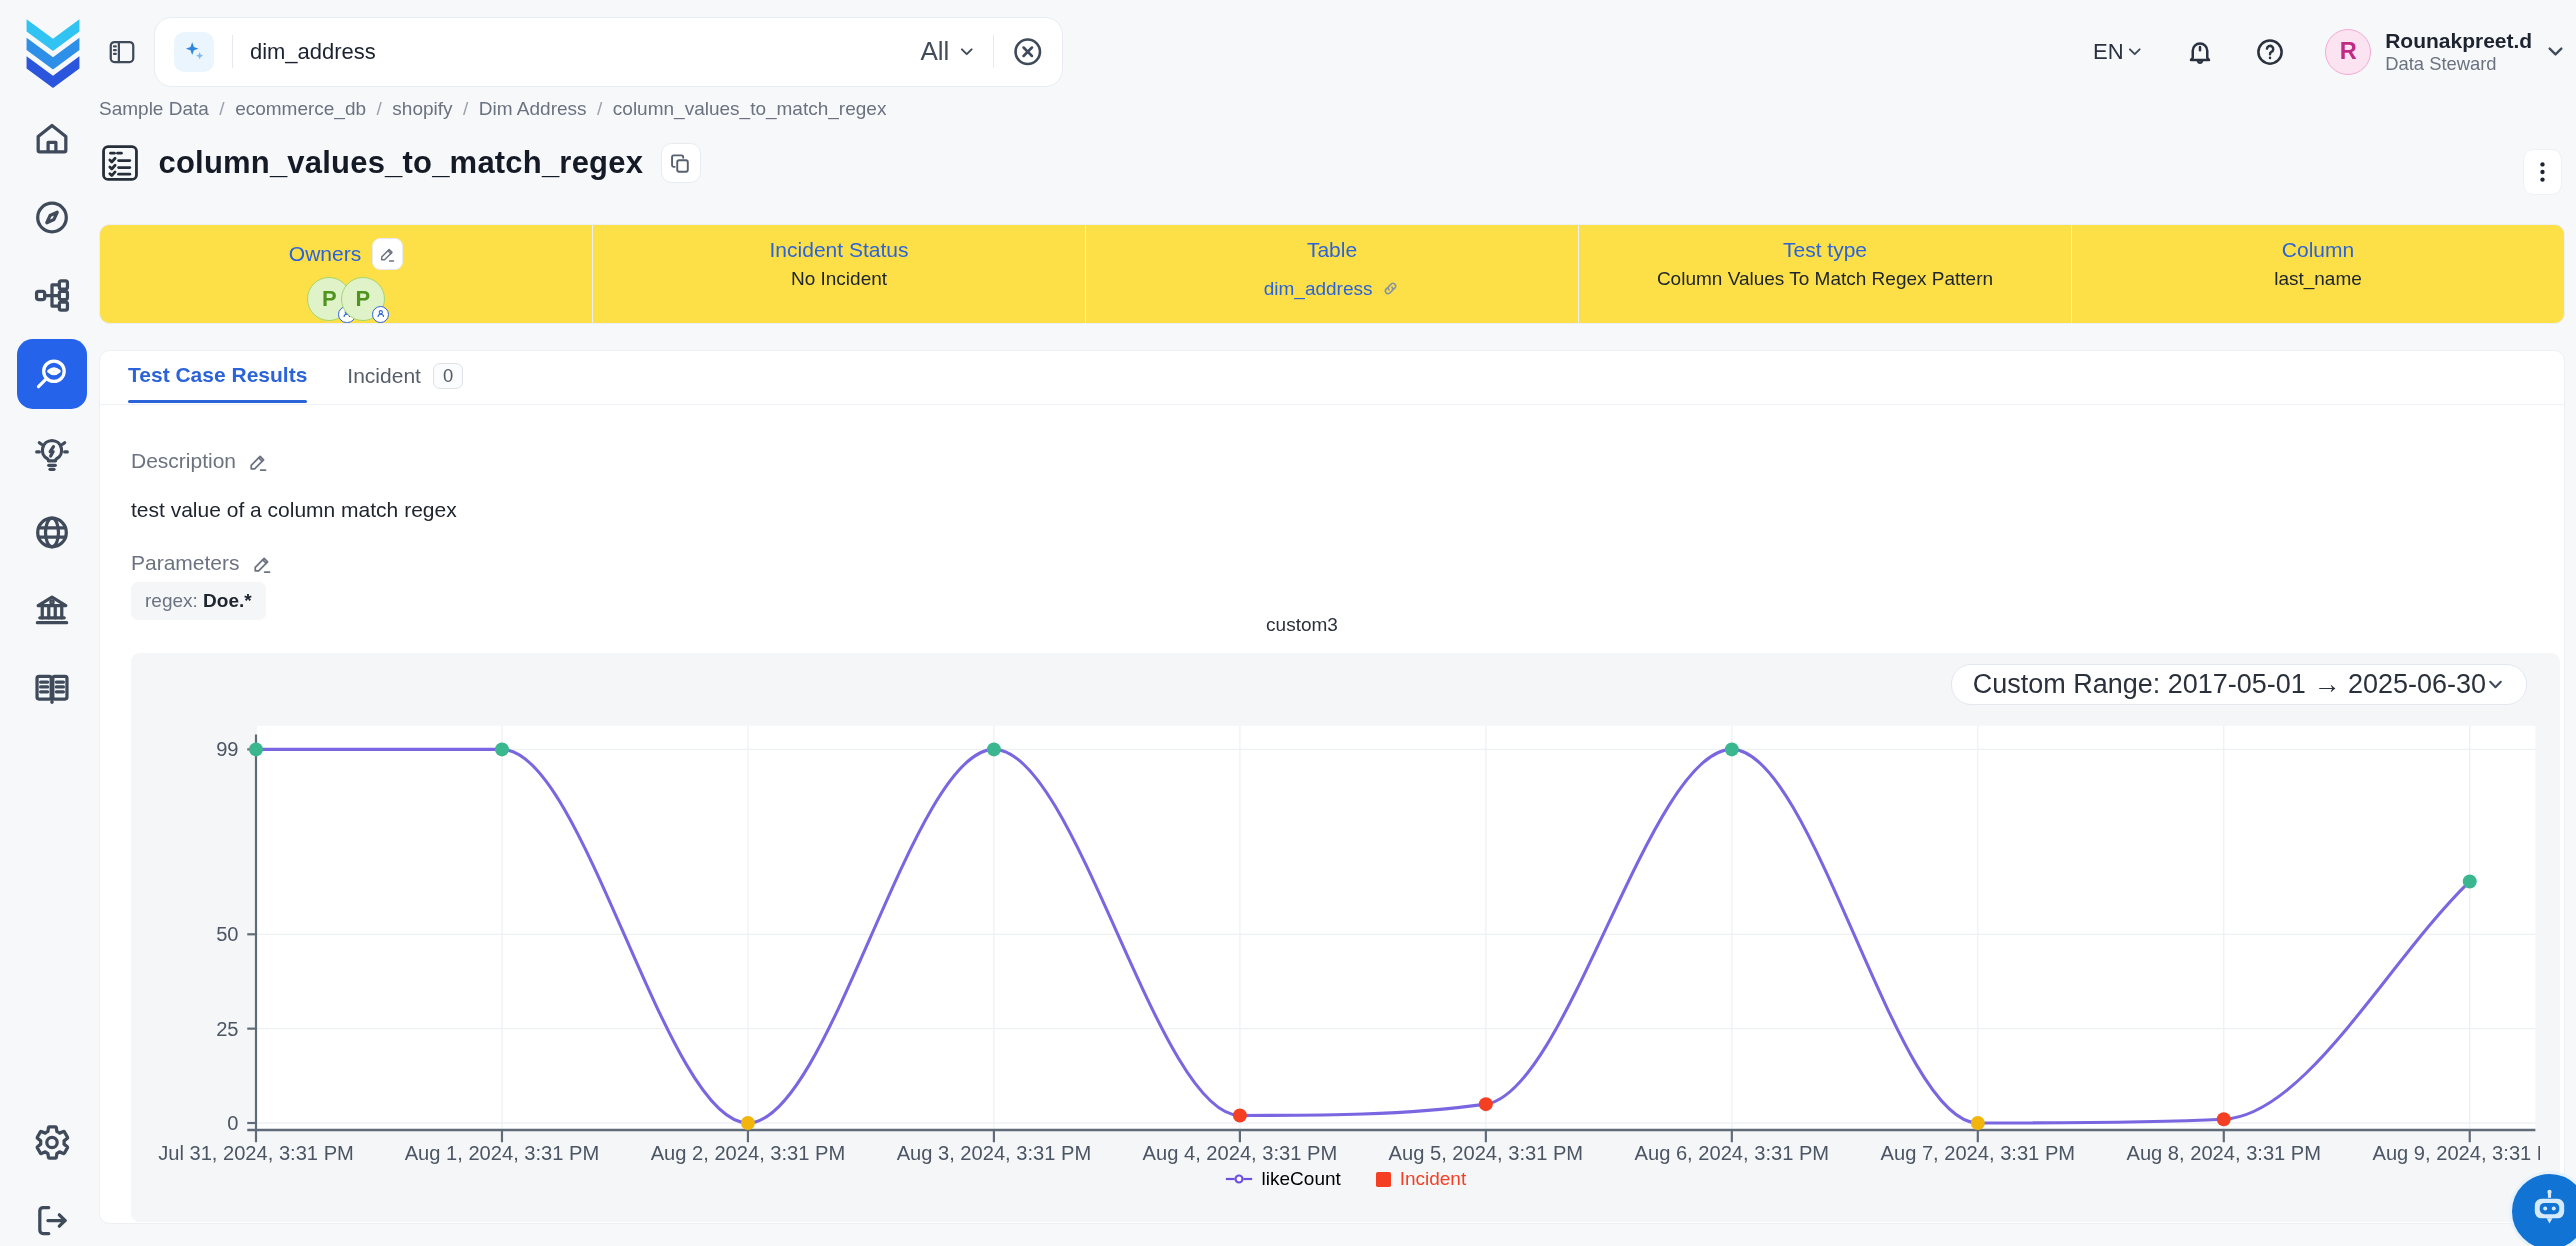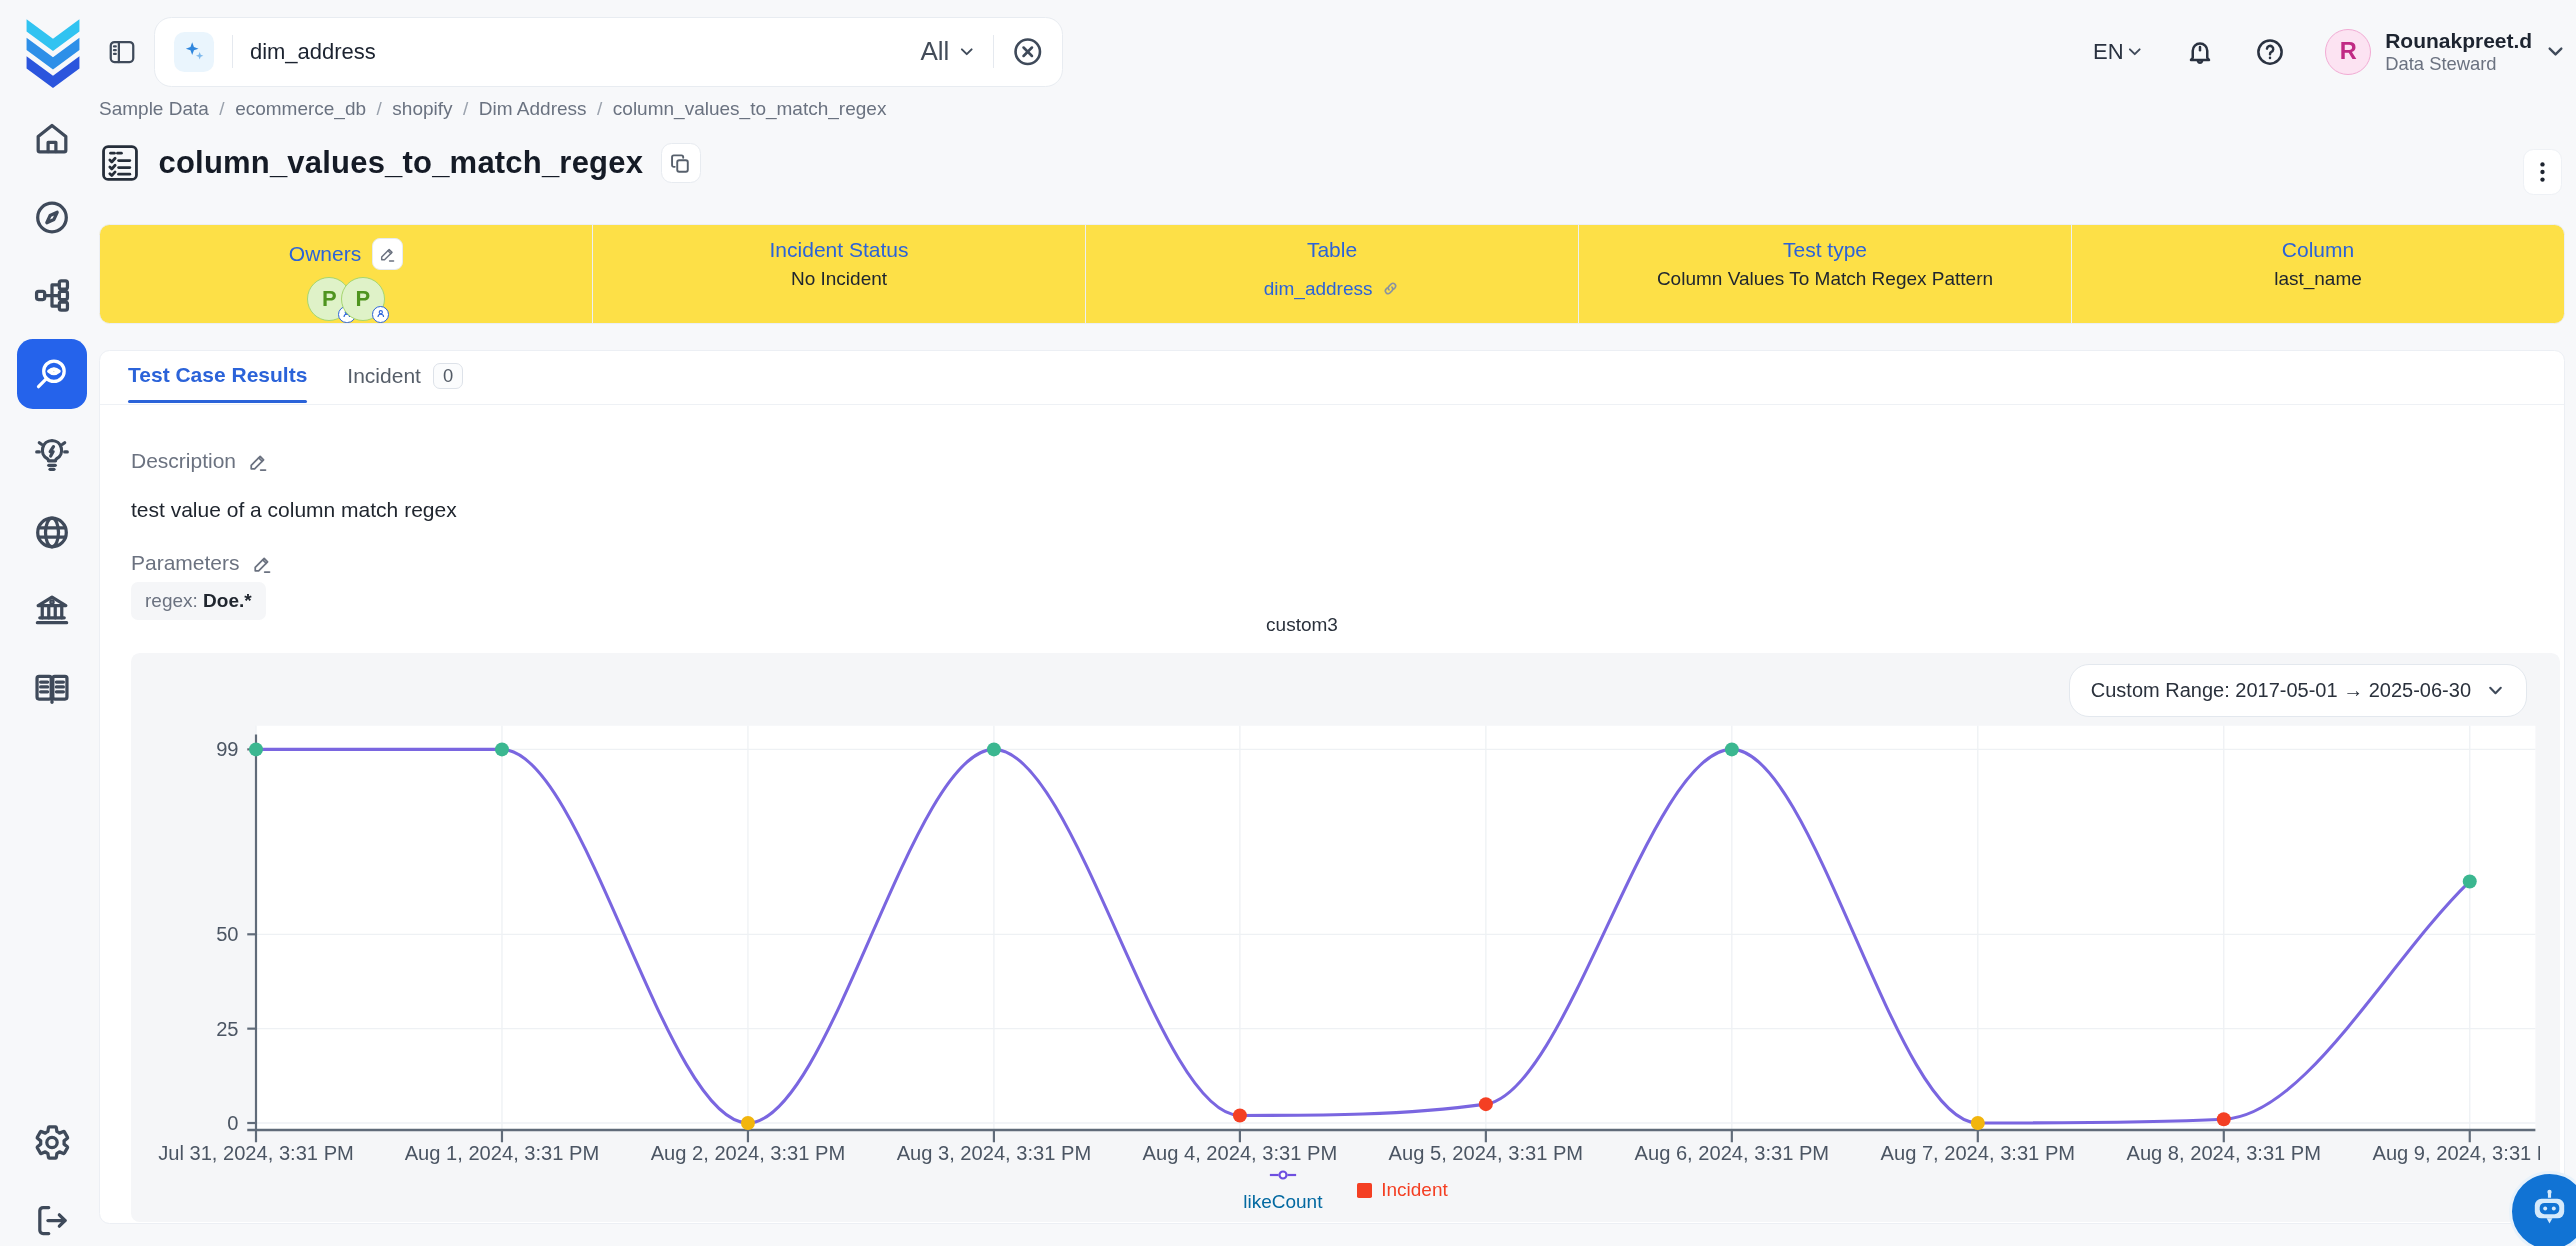--- a/index.html
+++ b/index.html
@@ -63,21 +63,21 @@
   .badge0{border:0.9px solid #dde2e9;background:#fbfcfd;border-radius:7px;padding:0.9px 8.8px;font-size:18.4px;color:#525a65}
 
   .sec-label{position:absolute;left:31px;font-size:21px;color:#6b7280;display:flex;align-items:center;gap:12.3px}
   .desc-label{top:98px}
   .desc-text{position:absolute;left:31px;top:147px;font-size:21px;color:#20262f}
   .params-label{top:200px}
   .param-pill{position:absolute;left:31px;top:231px;background:#f5f6f8;border-radius:7px;padding:7.9px 14px;font-size:19px;color:#6b7280}
   .param-pill b{color:#20262f;font-weight:bold}
   .chart-title{position:absolute;left:0;top:263px;width:2404px;text-align:center;font-size:19px;color:#2a313c}
   .chart-card{position:absolute;left:31px;top:302px;width:2429px;height:569px;background:#f5f6f8;border-radius:8.8px}
-  .range-pill{position:absolute;top:11.4px;right:33px;height:53px;border:0.9px solid #e3e8ee;background:#fff;border-radius:20px;display:flex;align-items:center;gap:15px;padding:0 21px;font-size:20px;color:#2a313c;cursor:pointer}
+  .range-pill{position:absolute;top:11.4px;right:33px;height:41px;border:0.9px solid #e3e8ee;background:#fff;border-radius:20px;display:flex;align-items:center;gap:0;padding:0 21px;font-size:27px;color:#2a313c;cursor:pointer}
   #chart-svg{position:absolute;left:10.5px;top:57px}
   .legend{position:absolute;left:0;top:515px;width:100%;display:flex;justify-content:center;gap:35px}
   .legend-item{display:flex;align-items:center;gap:8.8px;font-size:19px;cursor:pointer}
 
   .bot-fab{position:absolute;left:2509px;top:1171px;width:81px;height:81px;border-radius:50%;background:#1173d4;border:3.5px solid #e8f2fb;display:flex;align-items:center;justify-content:center;cursor:pointer}
 </style>
 </head>
 <body>
 
 <div class="root">
@@ -414,21 +414,21 @@
           <circle cx="692.2222222222222" cy="472" r="8" fill="#f2b50d"></circle>
           <circle cx="973.3333333333334" cy="45" r="8" fill="#3bb790"></circle>
           <circle cx="1254.4444444444443" cy="463.37373737373736" r="8" fill="#f43f23"></circle>
           <circle cx="1535.5555555555557" cy="450.4343434343434" r="8" fill="#f43f23"></circle>
           <circle cx="1816.6666666666667" cy="45" r="8" fill="#3bb790"></circle>
           <circle cx="2097.777777777778" cy="472" r="8" fill="#f2b50d"></circle>
           <circle cx="2378.8888888888887" cy="467.6868686868687" r="8" fill="#f43f23"></circle>
           <circle cx="2660" cy="195.95959595959596" r="8" fill="#3bb790"></circle>
         </svg>
       <div class="legend" id="chart-legend">
-          <span class="legend-item" style="color: #0369a1; flex-direction: column;">
+          <span class="legend-item" style="color: #000000;">
             <span>
               <svg width="28" height="14" viewBox="0 0 32 16">
                 <line x1="1" y1="8" x2="11" y2="8" stroke="#6e4fe0" stroke-width="2.5"></line>
                 <line x1="21" y1="8" x2="31" y2="8" stroke="#6e4fe0" stroke-width="2.5"></line>
                 <circle cx="16" cy="8" r="4" fill="#fff" stroke="#6e4fe0" stroke-width="2.5"></circle>
               </svg>
             </span>
             <span>likeCount</span>
           </span>
           <span class="legend-item" style="color: rgb(244, 63, 35);">

